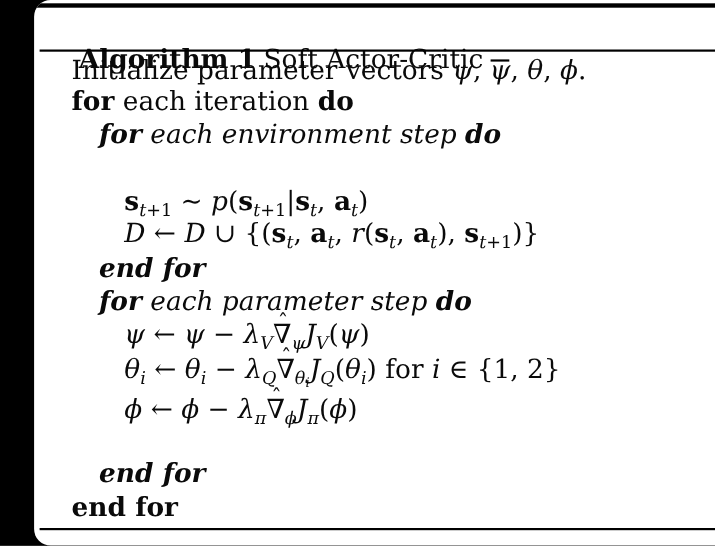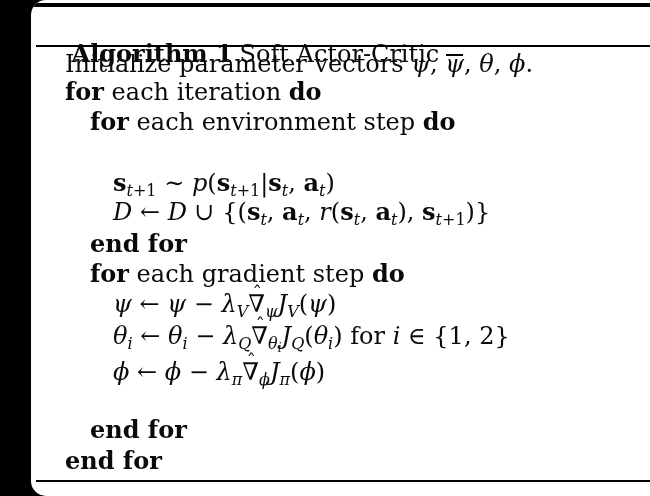--- a/index.html
+++ b/index.html
@@ -28,21 +28,21 @@
     font-size: 24px; line-height: 30px; white-space: pre;
   }
   .title .rest { margin-left: 0.28em; }
 
   .line {
     position: absolute;
     font-size: 24px; line-height: 30px; height: 30px;
     white-space: pre;
   }
   .ind1 { left: 34px; }
-  .ind2 { left: 59px; }
+  .ind2 { left: 59px; font-style: italic; }
   .ind3 { left: 82px; }
 
   
   .bf   { font-weight: 700; }
   .rm   { font-weight: 400; }
   .it   { font-style: italic; }
   .mbf  { font-weight: 700; }
   .op   { font-weight: 400; }
   .cal  { font-style: italic; }
   .sbit { font-style: italic; font-size: 16px; vertical-align: -5px; letter-spacing: 0; }
@@ -72,21 +72,21 @@
   </div>
 
   <div class="rule rule-mid"></div>
 
   <div class="line ind1" style="top:49px"><span class="rm">Initialize parameter vectors </span><span class="it">ψ</span><span class="rm">, </span><span class="bar-wrap"><span class="bar-line"></span><span class="it">ψ</span></span><span class="rm">, </span><span class="it">θ</span><span class="rm">, </span><span class="it">ϕ</span><span class="rm">.</span></div>
   <div class="line ind1" style="top:77px"><span class="bf">for</span><span class="rm"> each iteration </span><span class="bf">do</span></div>
   <div class="line ind2" style="top:107px"><span class="bf">for</span><span class="rm"> each environment step </span><span class="bf">do</span></div>
   <div class="line ind3" style="top:168px"><span class="mbf">s</span><span class="sbit">t</span><span class="sbrm">+1</span><span class="op"> ∼ </span><span class="it">p</span><span class="op">(</span><span class="mbf">s</span><span class="sbit">t</span><span class="sbrm">+1</span><span class="op">|</span><span class="mbf">s</span><span class="sbit">t</span><span class="op">, </span><span class="mbf">a</span><span class="sbit">t</span><span class="op">)</span></div>
   <div class="line ind3" style="top:197px"><span class="cal">D</span><span class="op"> ← </span><span class="cal">D</span><span class="op"> ∪ {(</span><span class="mbf">s</span><span class="sbit">t</span><span class="op">, </span><span class="mbf">a</span><span class="sbit">t</span><span class="op">, </span><span class="it">r</span><span class="op">(</span><span class="mbf">s</span><span class="sbit">t</span><span class="op">, </span><span class="mbf">a</span><span class="sbit">t</span><span class="op">), </span><span class="mbf">s</span><span class="sbit">t</span><span class="sbrm">+1</span><span class="op">)}</span></div>
   <div class="line ind2" style="top:229px"><span class="bf">end for</span></div>
-  <div class="line ind2" style="top:259px"><span class="bf">for</span><span class="rm"> each gradient step </span><span class="bf">do</span></div>
+  <div class="line ind2" style="top:259px"><span class="bf">for</span><span class="rm"> each parameter step </span><span class="bf">do</span></div>
   <div class="line ind3" style="top:289px"><span class="it">ψ</span><span class="op"> ← </span><span class="it">ψ</span><span class="op"> − </span><span class="it">λ</span><span class="sbit">V</span><span class="hat-wrap"><span class="hat-mark">ˆ</span><span class="op">∇</span></span><span class="sbit">ψ</span><span class="it">J</span><span class="sbit">V</span><span class="op">(</span><span class="it">ψ</span><span class="op">)</span></div>
   <div class="line ind3" style="top:321px"><span class="it">θ</span><span class="sbit">i</span><span class="op"> ← </span><span class="it">θ</span><span class="sbit">i</span><span class="op"> − </span><span class="it">λ</span><span class="sbit">Q</span><span class="hat-wrap"><span class="hat-mark">ˆ</span><span class="op">∇</span></span><span class="sbit">θ</span><span class="ssit">i</span><span class="it">J</span><span class="sbit">Q</span><span class="op">(</span><span class="it">θ</span><span class="sbit">i</span><span class="op">) </span><span class="rm">for </span><span class="it">i</span><span class="op"> ∈ {1, 2}</span></div>
   <div class="line ind3" style="top:357px"><span class="it">ϕ</span><span class="op"> ← </span><span class="it">ϕ</span><span class="op"> − </span><span class="it">λ</span><span class="sbit">π</span><span class="hat-wrap"><span class="hat-mark">ˆ</span><span class="op">∇</span></span><span class="sbit">ϕ</span><span class="it">J</span><span class="sbit">π</span><span class="op">(</span><span class="it">ϕ</span><span class="op">)</span></div>
   <div class="line ind2" style="top:415px"><span class="bf">end for</span></div>
   <div class="line ind1" style="top:446px"><span class="bf">end for</span></div>
 
   <div class="rule rule-bottom"></div>
 </div>
 
 </body></html>

